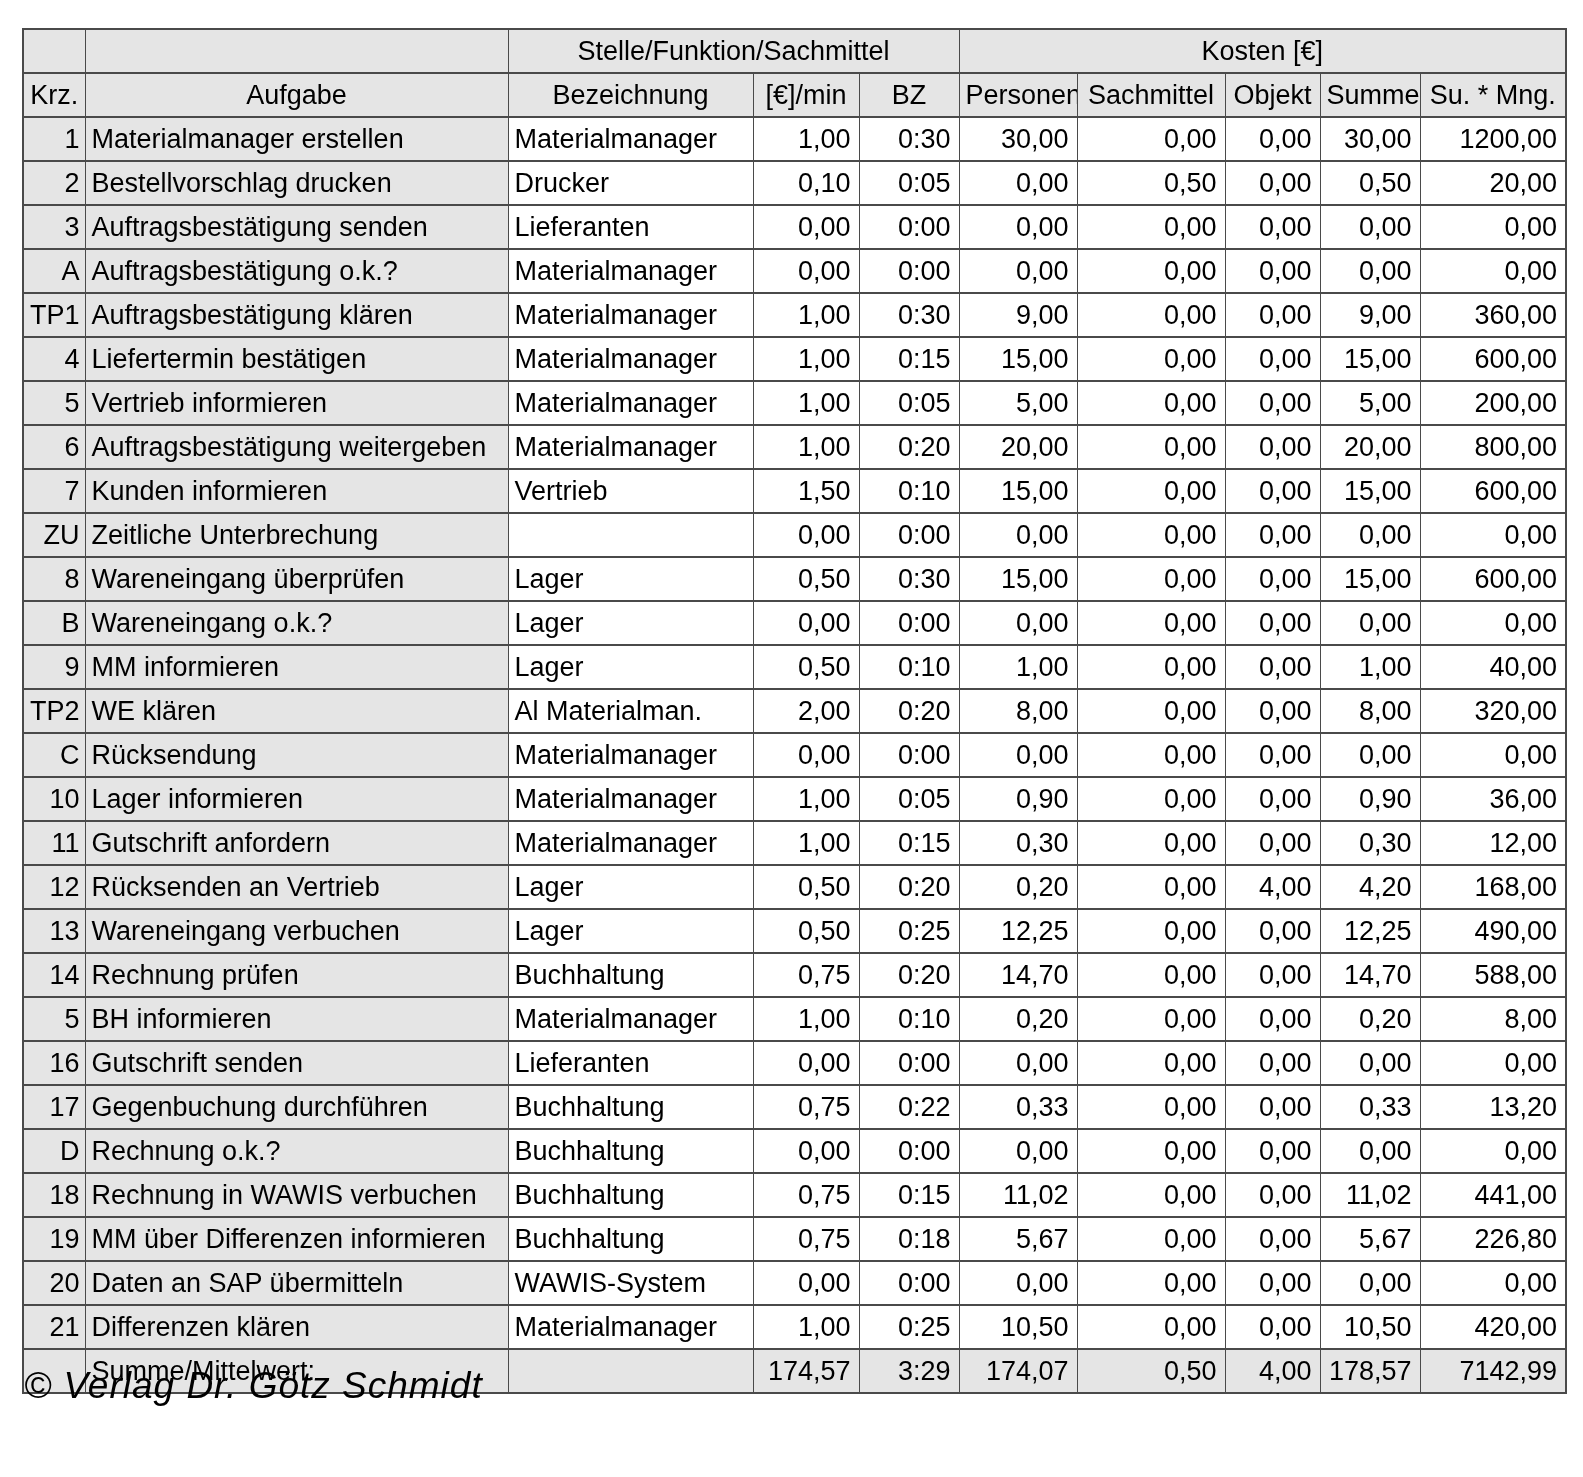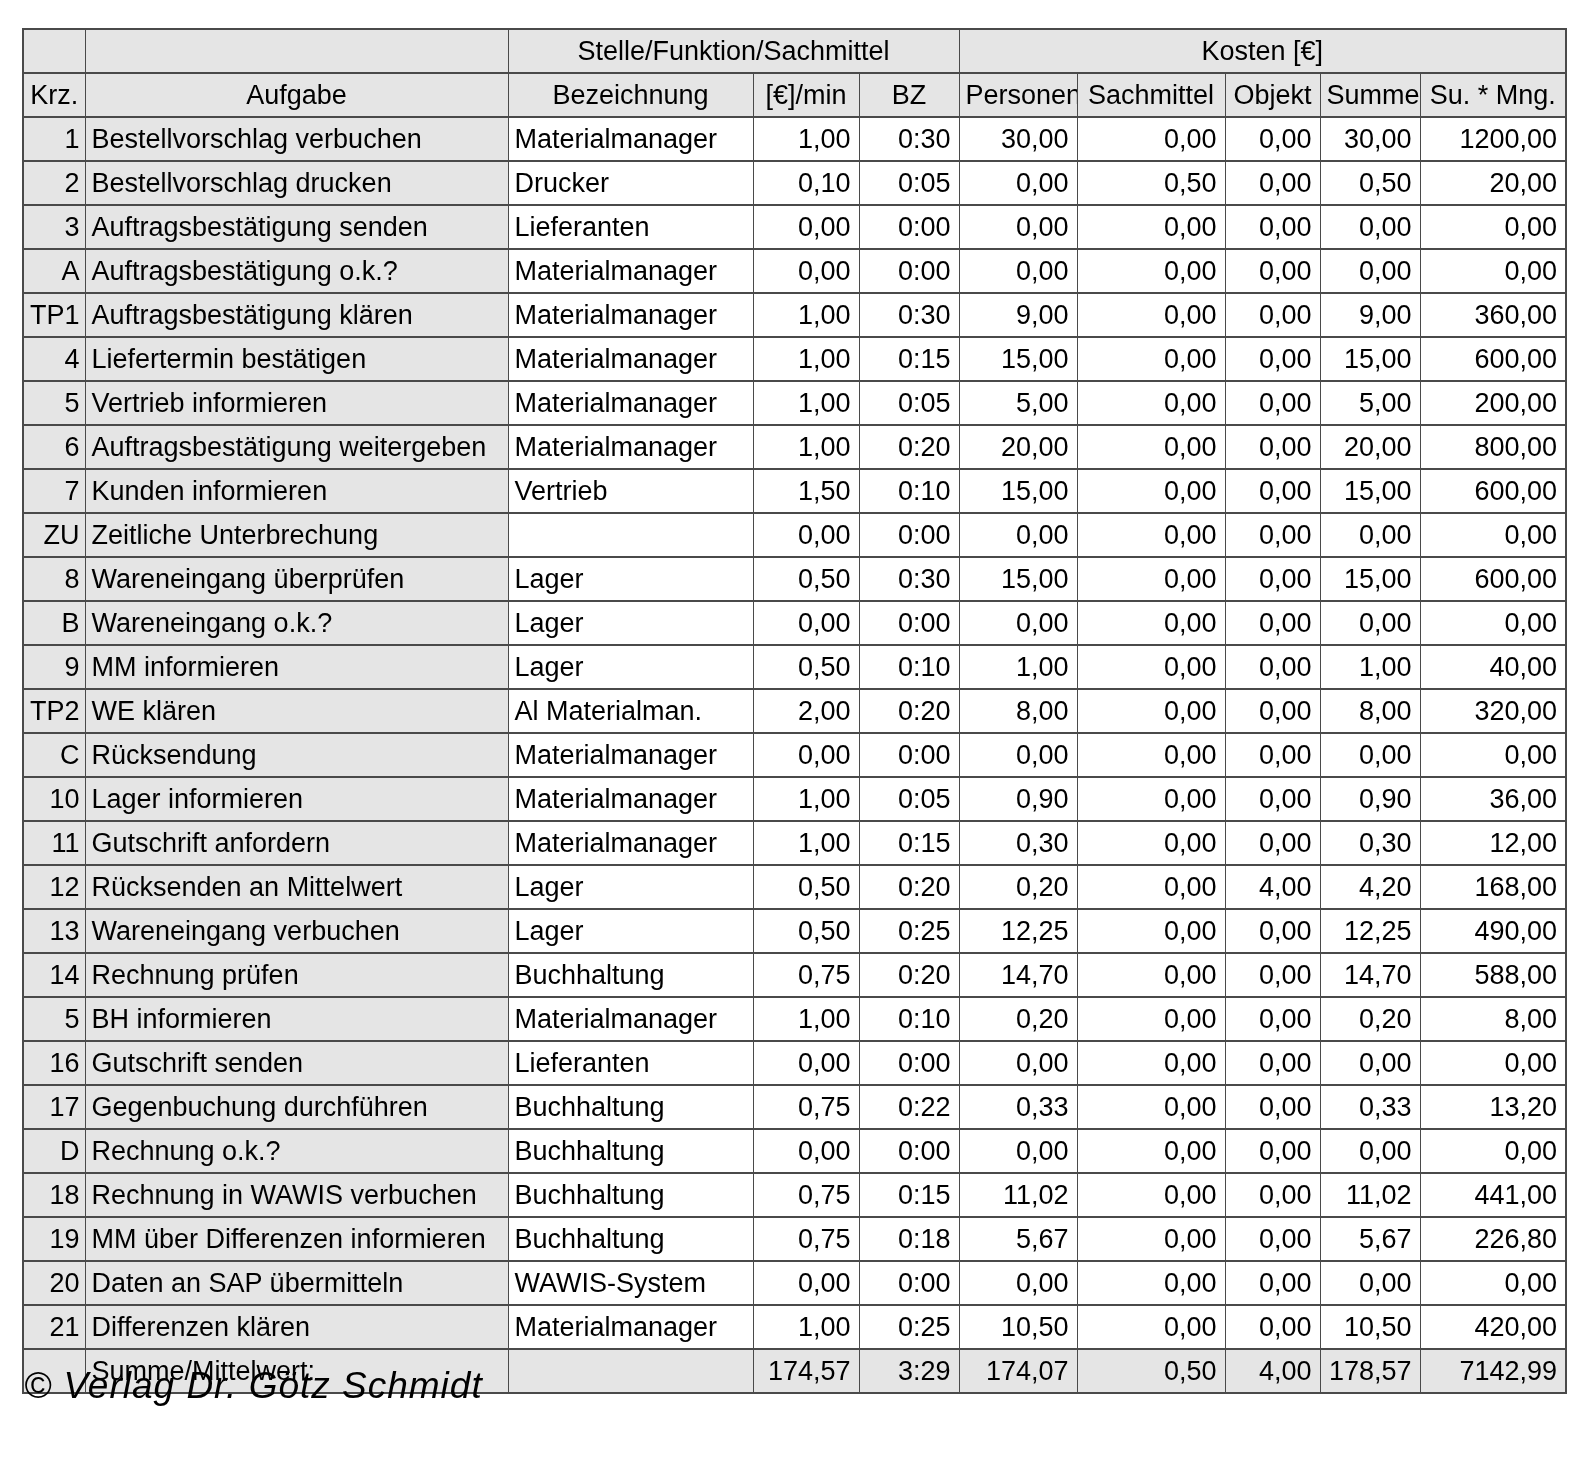--- a/index.html
+++ b/index.html
@@ -78,21 +78,21 @@
         <th>Personen</th>
         <th>Sachmittel</th>
         <th>Objekt</th>
         <th>Summe</th>
         <th>Su. * Mng.</th>
       </tr>
     </thead>
     <tbody id="table-body">
         <tr>
           <td class="c-krz">1</td>
-          <td class="c-aufgabe">Bestellvorschlag verbuchen</td>
+          <td class="c-aufgabe">Materialmanager erstellen</td>
           <td class="c-text">Materialmanager</td>
           <td class="c-num">1,00</td>
           <td class="c-num">0:30</td>
           <td class="c-num">30,00</td>
           <td class="c-num">0,00</td>
           <td class="c-num">0,00</td>
           <td class="c-num">30,00</td>
           <td class="c-num">1200,00</td>
         </tr>
         <tr>
@@ -282,21 +282,21 @@
           <td class="c-num">1,00</td>
           <td class="c-num">0:15</td>
           <td class="c-num">0,30</td>
           <td class="c-num">0,00</td>
           <td class="c-num">0,00</td>
           <td class="c-num">0,30</td>
           <td class="c-num">12,00</td>
         </tr>
         <tr>
           <td class="c-krz">12</td>
-          <td class="c-aufgabe">Rücksenden an Mittelwert</td>
+          <td class="c-aufgabe">Rücksenden an Vertrieb</td>
           <td class="c-text">Lager</td>
           <td class="c-num">0,50</td>
           <td class="c-num">0:20</td>
           <td class="c-num">0,20</td>
           <td class="c-num">0,00</td>
           <td class="c-num">4,00</td>
           <td class="c-num">4,20</td>
           <td class="c-num">168,00</td>
         </tr>
         <tr>

